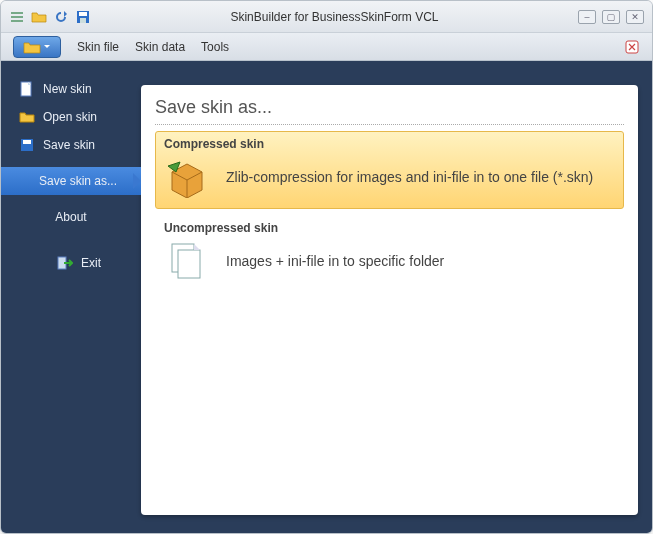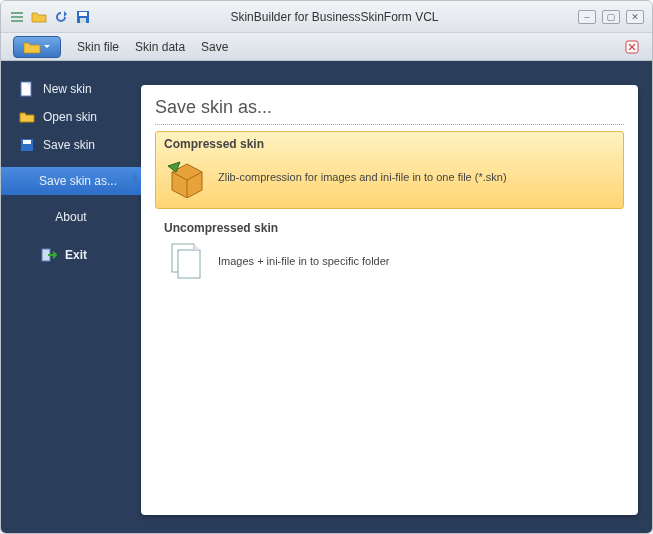--- a/index.html
+++ b/index.html
@@ -71,21 +71,21 @@
     font-size: 18px; color: #555; padding-bottom: 6px;
     border-bottom: 1px dotted #aaa;
   }
   .option-block { border: 1px solid transparent; border-radius: 3px; margin-top: 6px; padding-bottom:8px;}
   .option-block.highlight {
     background: linear-gradient(#fff2c0, #ffd573);
     border: 1px solid #e6b84a;
   }
   .option-header { font-size: 12px; font-weight: bold; color: #444; padding: 5px 8px 3px; }
   .option-body { display: flex; align-items: center; gap: 10px; padding: 2px 10px; }
-  .option-desc { font-size: 11px; color: #444; }
+  .option-desc { font-size: 14px; color: #444; margin-left: 8px; }
   .big-icon { width: 42px; height: 42px; flex-shrink:0; display:flex;align-items:center;justify-content:center;}
   .tb-icon{width:16px;height:16px;display:inline-flex;align-items:center;justify-content:center;}
 </style>
 </head>
 <body>
 
 <div class="window">
 
   <div class="titlebar">
     <div class="titlebar-icons">
@@ -127,21 +127,21 @@
     <div class="app-btn">
       <svg width="18" height="14">
           <path d="M1 3h5l1 2h10v8H1z" fill="#f4c542" stroke="#b8860b" stroke-width="0.7"></path>
         </svg>
       <svg width="8" height="8">
           <path d="M1 2l3 3 3-3z" fill="#fff"></path>
         </svg>
     </div>
     <span class="menuitem">Skin file</span>
     <span class="menuitem">Skin data</span>
-    <span class="menuitem">Save</span>
+    <span class="menuitem">Tools</span>
     <span class="menubar-right tb-icon">
         <svg width="14" height="14">
           <rect x="1" y="1" width="12" height="12" rx="2" fill="#fff" stroke="#c44" stroke-width="1"></rect>
           <path d="M4 4l6 6M10 4l-6 6" stroke="#c44" stroke-width="1.2"></path>
         </svg>
       </span>
   </div>
 
   <div class="body-area">
     <div class="sidebar">
@@ -170,21 +170,21 @@
             </svg>
           </span>
         <span>Save skin</span>
       </div>
       <div class="sb-item selected" style="margin-top:8px;">
         <span style="margin-left:20px;">Save skin as...</span>
       </div>
       <div class="sb-item centered" style="margin-top:8px;">
         <span>About</span>
       </div>
-      <div class="sb-item" style="margin-top:10px;padding-left:40px;font-weight:bold;">
+      <div class="sb-item" style="margin-top:18px;padding-left:56px;">
         <span class="sb-icon">
             <svg width="16" height="14">
               <rect x="1" y="1" width="8" height="12" fill="#cde" stroke="#5a7fbf"></rect>
               <path d="M7 7h8M12 4l3 3-3 3" fill="none" stroke="#3a3" stroke-width="2"></path>
             </svg>
           </span>
         <span>Exit</span>
       </div>
     </div>
 

